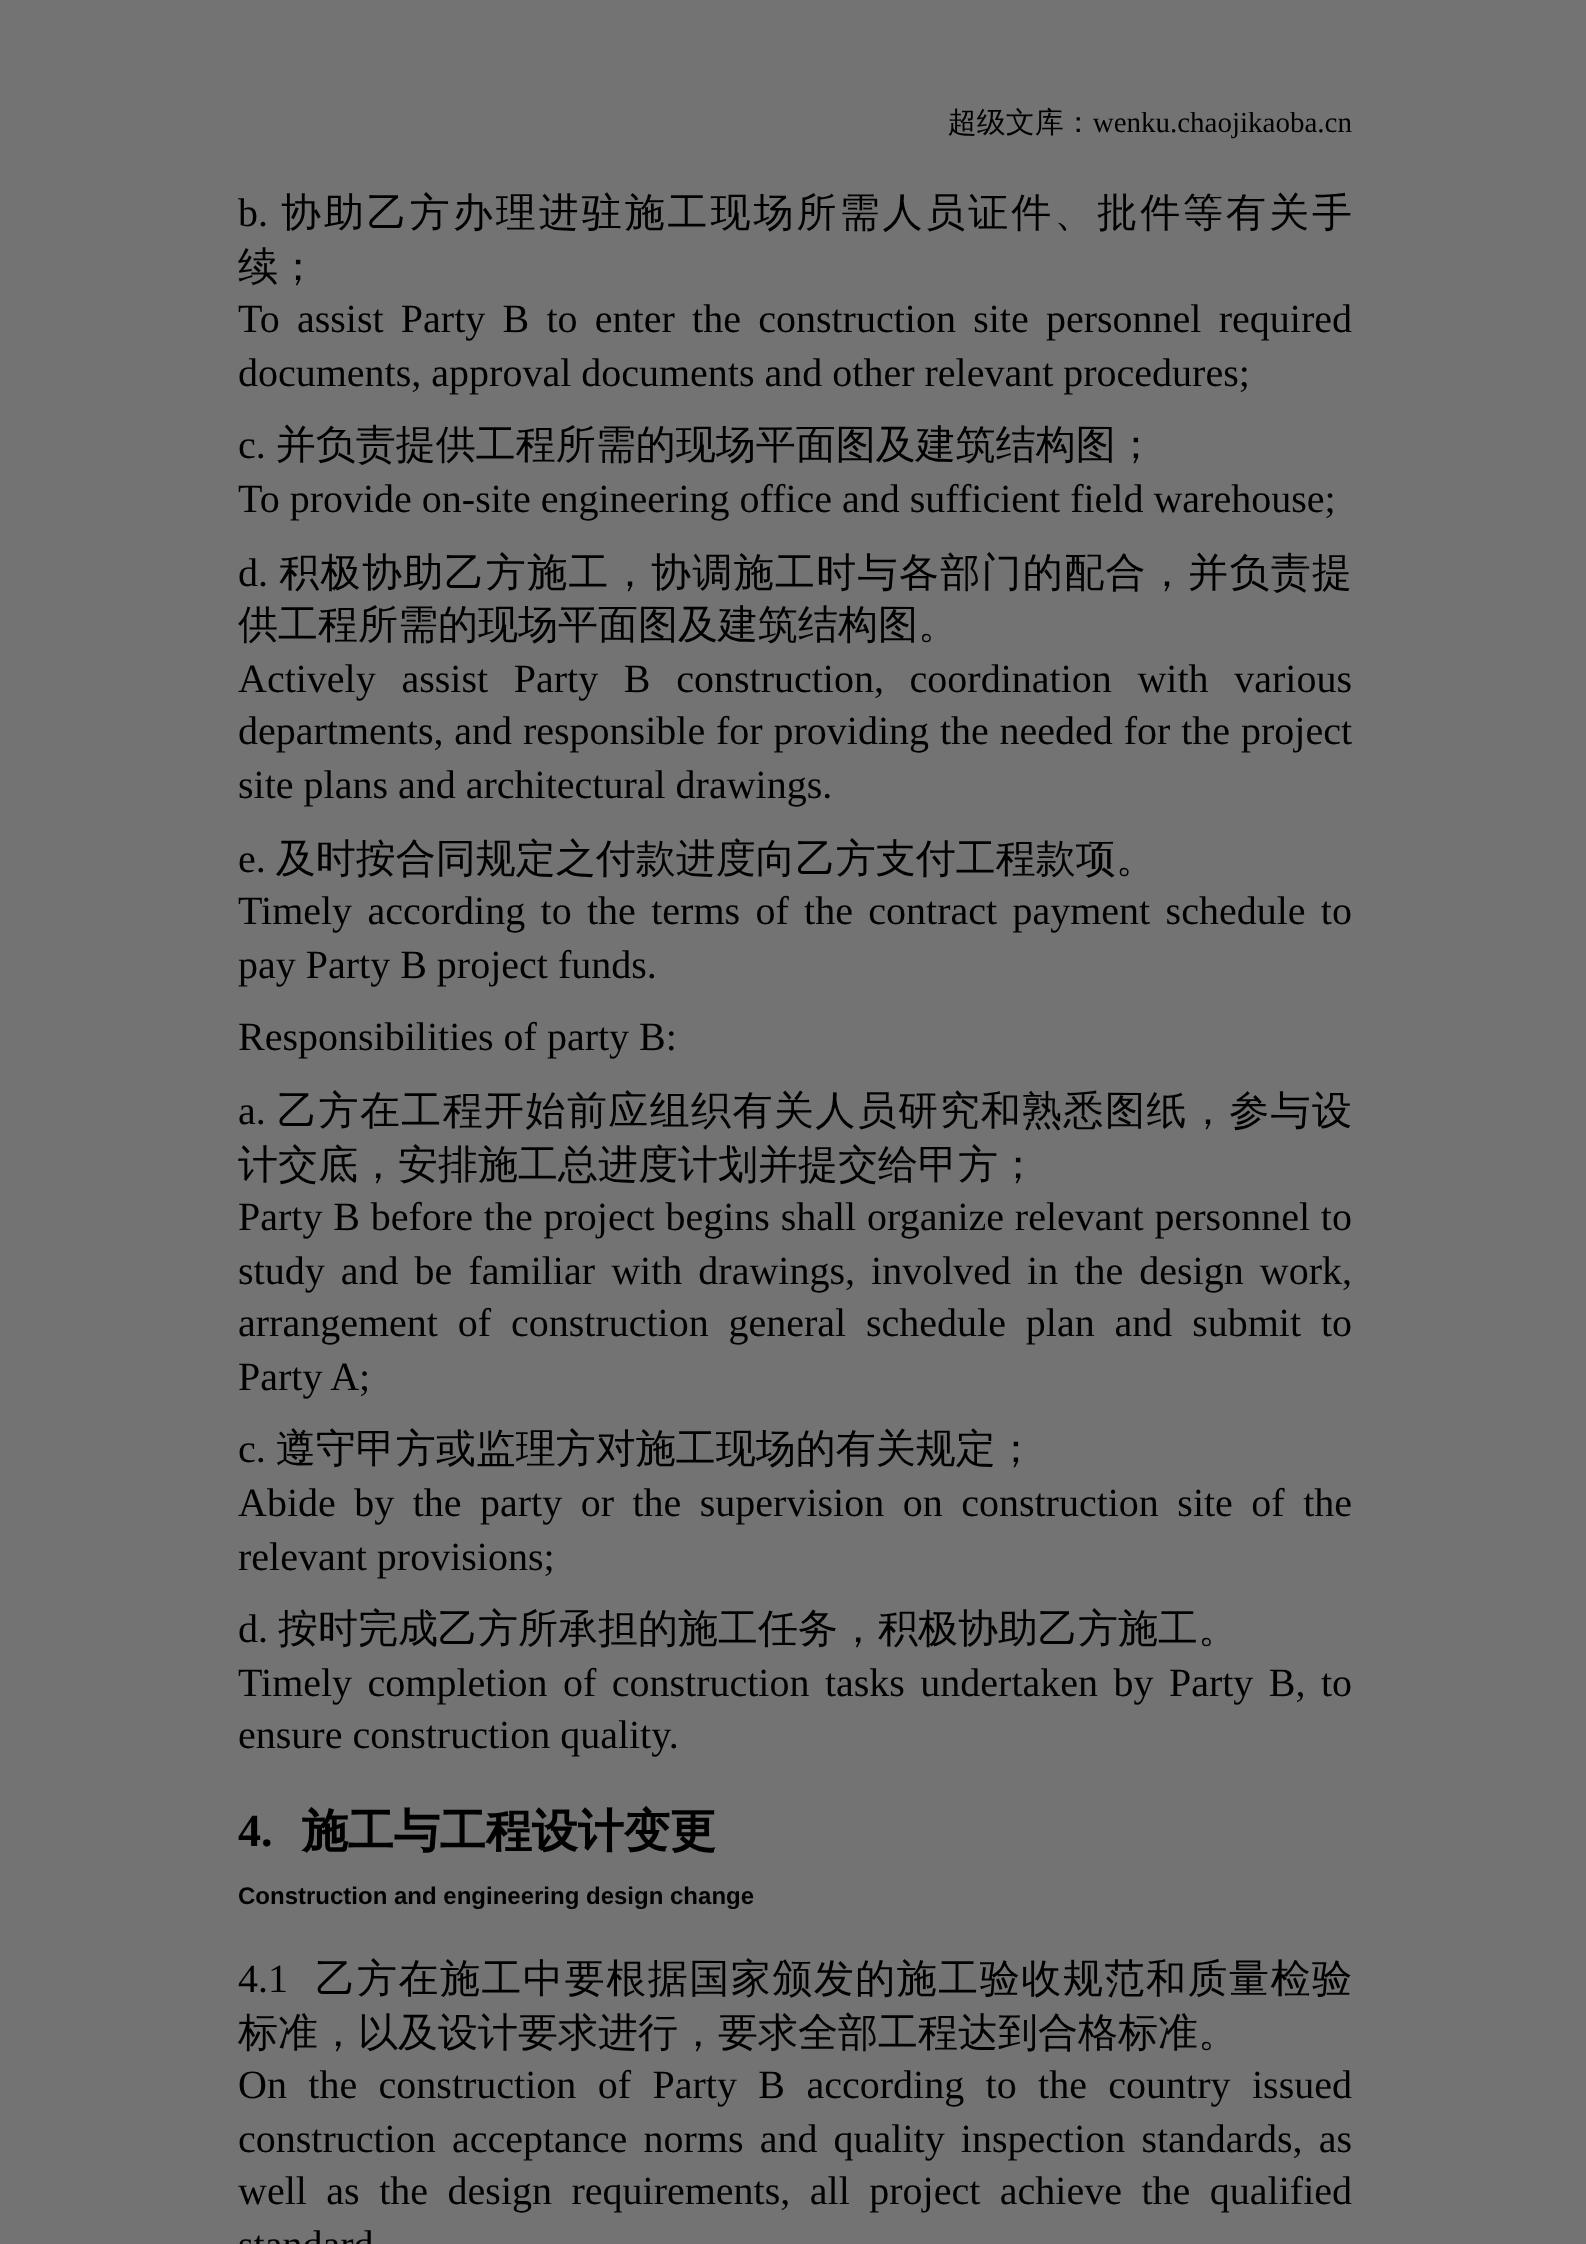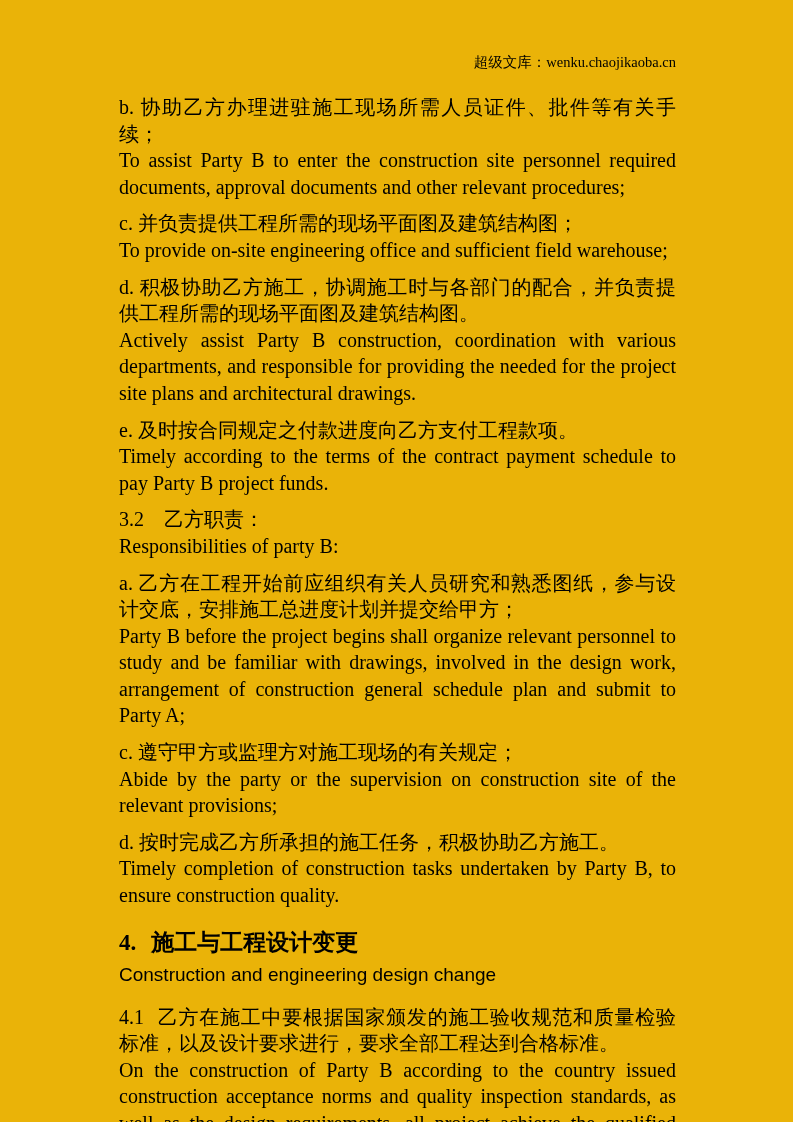--- a/index.html
+++ b/index.html
@@ -1,20 +1,20 @@
 <!DOCTYPE html>
 <html><head>
 <meta charset="utf-8">
 <style>
   html, body { margin: 0; padding: 0; background: #ffffff; }
   .page {
     position: relative;
     width: 793px;
     height: 1122px;
-    background: #eab308;
+    background: #737373;
     color: #000000;
     font-family: "Liberation Serif", "DejaVu Serif", serif;
     overflow: hidden;
     box-sizing: border-box;
   }
   .content {
     position: absolute;
     left: 119px;
     top: 55px;
     width: 557px;
@@ -39,22 +39,22 @@
   .heading-zh {
     font-size: 23px;
     font-weight: bold;
     line-height: 32px;
     margin: 0;
     text-align: left;
   }
   .heading-zh .hnum { margin-right: 15px; }
   .heading-en {
     font-family: "Liberation Sans", "DejaVu Sans", sans-serif;
-    font-size: 19px;
-    font-weight: normal;
+    font-size: 12px;
+    font-weight: bold;
     line-height: 32px;
     margin: 0;
     text-align: left;
   }
 </style>
 </head>
 <body>
 
 <div class="page">
   <div class="content">
@@ -75,21 +75,20 @@
       <p class="para">d. 积极协助乙方施工，协调施工时与各部门的配合，并负责提供工程所需的现场平面图及建筑结构图。</p>
       <p class="para">Actively assist Party B construction, coordination with various departments, and responsible for providing the needed for the project site plans and architectural drawings.</p>
     </div>
 
     <div class="block">
       <p class="para">e. 及时按合同规定之付款进度向乙方支付工程款项。</p>
       <p class="para">Timely according to the terms of the contract payment schedule to pay Party B project funds.</p>
     </div>
 
     <div class="block">
-      <p class="para"><span class="num">3.2</span><span>乙方职责：</span></p>
       <p class="para">Responsibilities of party B:</p>
     </div>
 
     <div class="block">
       <p class="para">a. 乙方在工程开始前应组织有关人员研究和熟悉图纸，参与设计交底，安排施工总进度计划并提交给甲方；</p>
       <p class="para">Party B before the project begins shall organize relevant personnel to study and be familiar with drawings, involved in the design work, arrangement of construction general schedule plan and submit to Party A;</p>
     </div>
 
 
     <div class="block">

